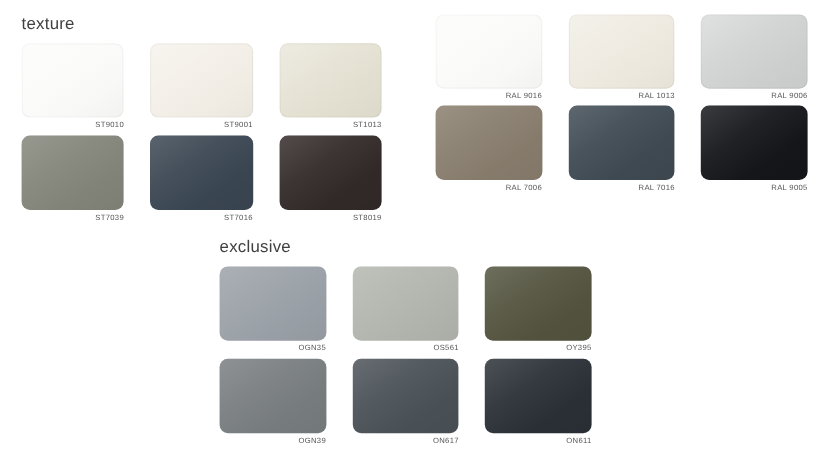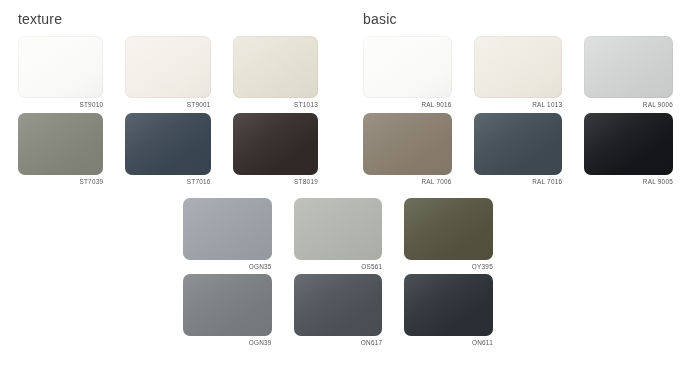--- a/index.html
+++ b/index.html
@@ -121,21 +121,20 @@
         <div class="swatch-code">ST7016</div>
       </div>
       <div class="swatch-cell">
         <div class="swatch-chip" style="background-color: rgb(50, 42, 40);"></div>
         <div class="swatch-code">ST8019</div>
       </div>
     </div>
 </div>
 
 <div class="palette-group" id="group-basic">
-  <h2 class="group-heading">basic</h2>
   <div class="swatch-grid">
       <div class="swatch-cell">
         <div class="swatch-chip light-chip" style="background-color: rgb(251, 251, 250);"></div>
         <div class="swatch-code">RAL 9016</div>
       </div>
       <div class="swatch-cell">
         <div class="swatch-chip light-chip" style="background-color: rgb(238, 234, 224);"></div>
         <div class="swatch-code">RAL 1013</div>
       </div>
       <div class="swatch-cell">
@@ -151,20 +150,21 @@
         <div class="swatch-code">RAL 7016</div>
       </div>
       <div class="swatch-cell">
         <div class="swatch-chip" style="background-color: rgb(21, 22, 26);"></div>
         <div class="swatch-code">RAL 9005</div>
       </div>
     </div>
 </div>
 
 <div class="palette-group" id="group-exclusive">
+  <h2 class="group-heading">exclusive</h2>
   <div class="swatch-grid">
       <div class="swatch-cell">
         <div class="swatch-chip" style="background-color: rgb(155, 161, 168);"></div>
         <div class="swatch-code">OGN35</div>
       </div>
       <div class="swatch-cell">
         <div class="swatch-chip" style="background-color: rgb(179, 182, 174);"></div>
         <div class="swatch-code">OS561</div>
       </div>
       <div class="swatch-cell">

